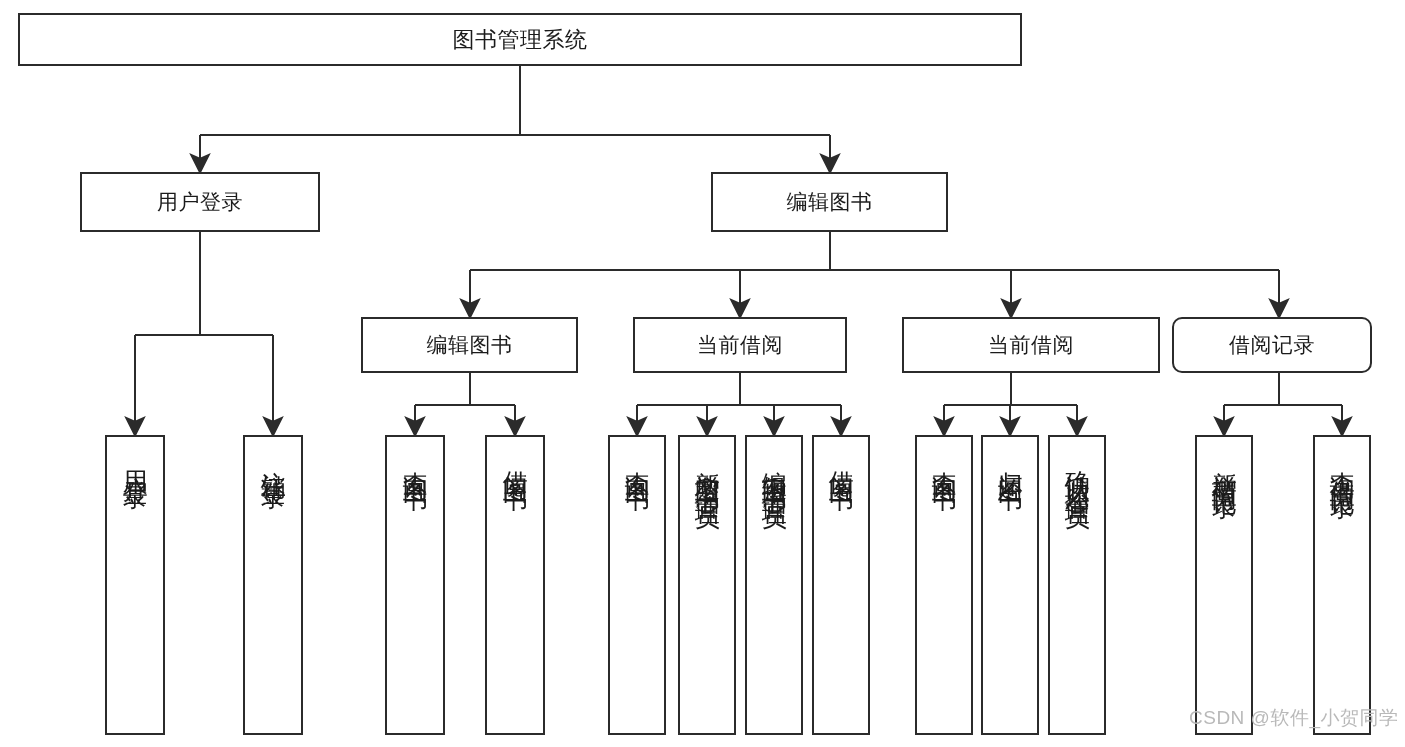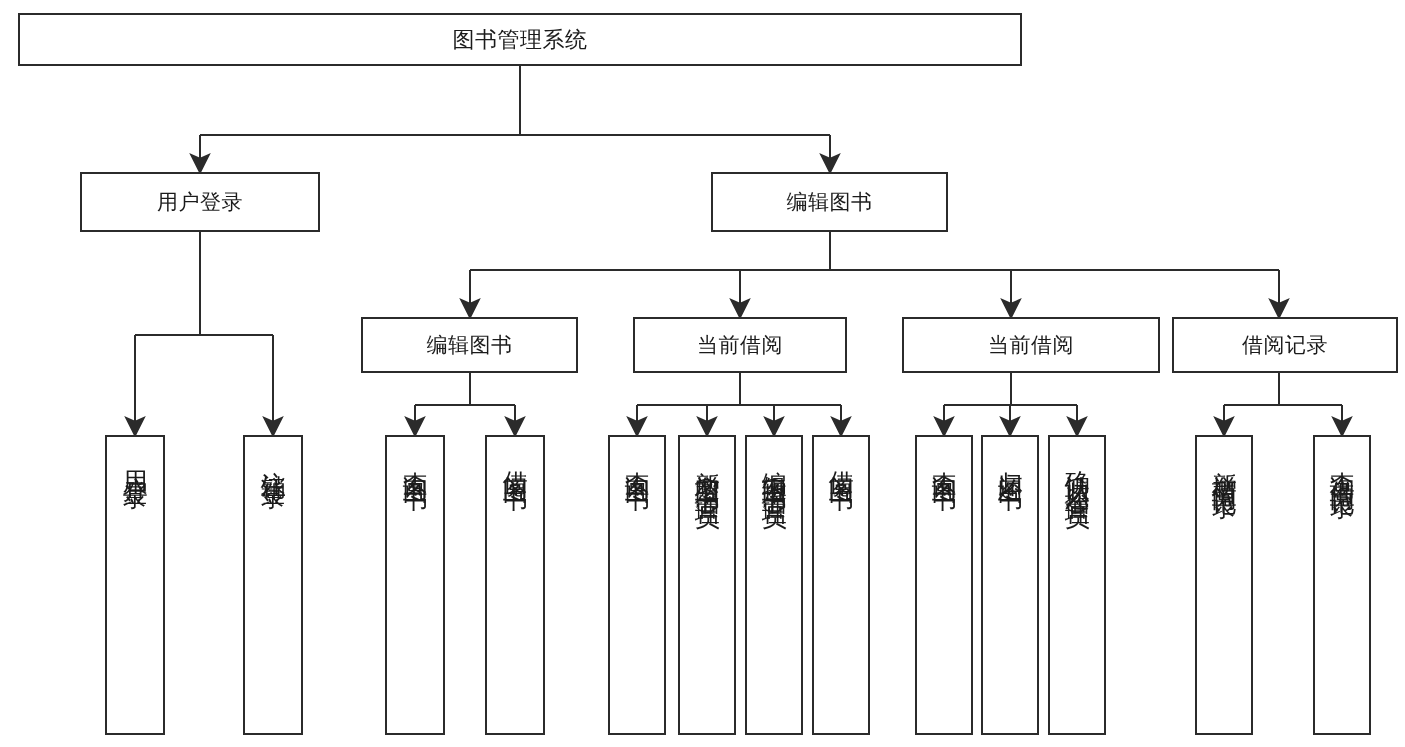--- a/index.html
+++ b/index.html
@@ -123,21 +123,21 @@
       </div>
       <div class="node-box horiz" style="left: 361px; top: 317px; width: 217px; height: 56px;">
         <span class="node-label">编辑图书</span>
       </div>
       <div class="node-box horiz" style="left: 633px; top: 317px; width: 214px; height: 56px;">
         <span class="node-label">当前借阅</span>
       </div>
       <div class="node-box horiz" style="left: 902px; top: 317px; width: 258px; height: 56px;">
         <span class="node-label">当前借阅</span>
       </div>
-      <div class="node-box horiz" style="left: 1172px; top: 317px; width: 226px; height: 56px;">
+      <div class="node-box horiz" style="left: 1172px; top: 317px; width: 200px; height: 56px; border-radius: 10px;">
         <span class="node-label">借阅记录</span>
       </div>
       <div class="node-box vert" style="left: 105px; top: 435px; width: 60px; height: 300px;">
         <span class="node-label">用户登录</span>
       </div>
       <div class="node-box vert" style="left: 243px; top: 435px; width: 60px; height: 300px;">
         <span class="node-label">注销登录</span>
       </div>
       <div class="node-box vert" style="left: 385px; top: 435px; width: 60px; height: 300px;">
         <span class="node-label">查询图书</span>
@@ -166,13 +166,14 @@
       <div class="node-box vert" style="left: 1048px; top: 435px; width: 58px; height: 300px;">
         <span class="node-label">确认归还（管理员）</span>
       </div>
       <div class="node-box vert" style="left: 1195px; top: 435px; width: 58px; height: 300px;">
         <span class="node-label">新增借阅记录</span>
       </div>
       <div class="node-box vert" style="left: 1313px; top: 435px; width: 58px; height: 300px;">
         <span class="node-label">查询借阅记录</span>
       </div>
     </div>
+  <div class="watermark" style="left: 1189px; top: 718px; transform: translateY(-50%); color: rgb(185, 185, 185);">CSDN @软件_小贺同学</div>
 </div>
 
 </body></html>

